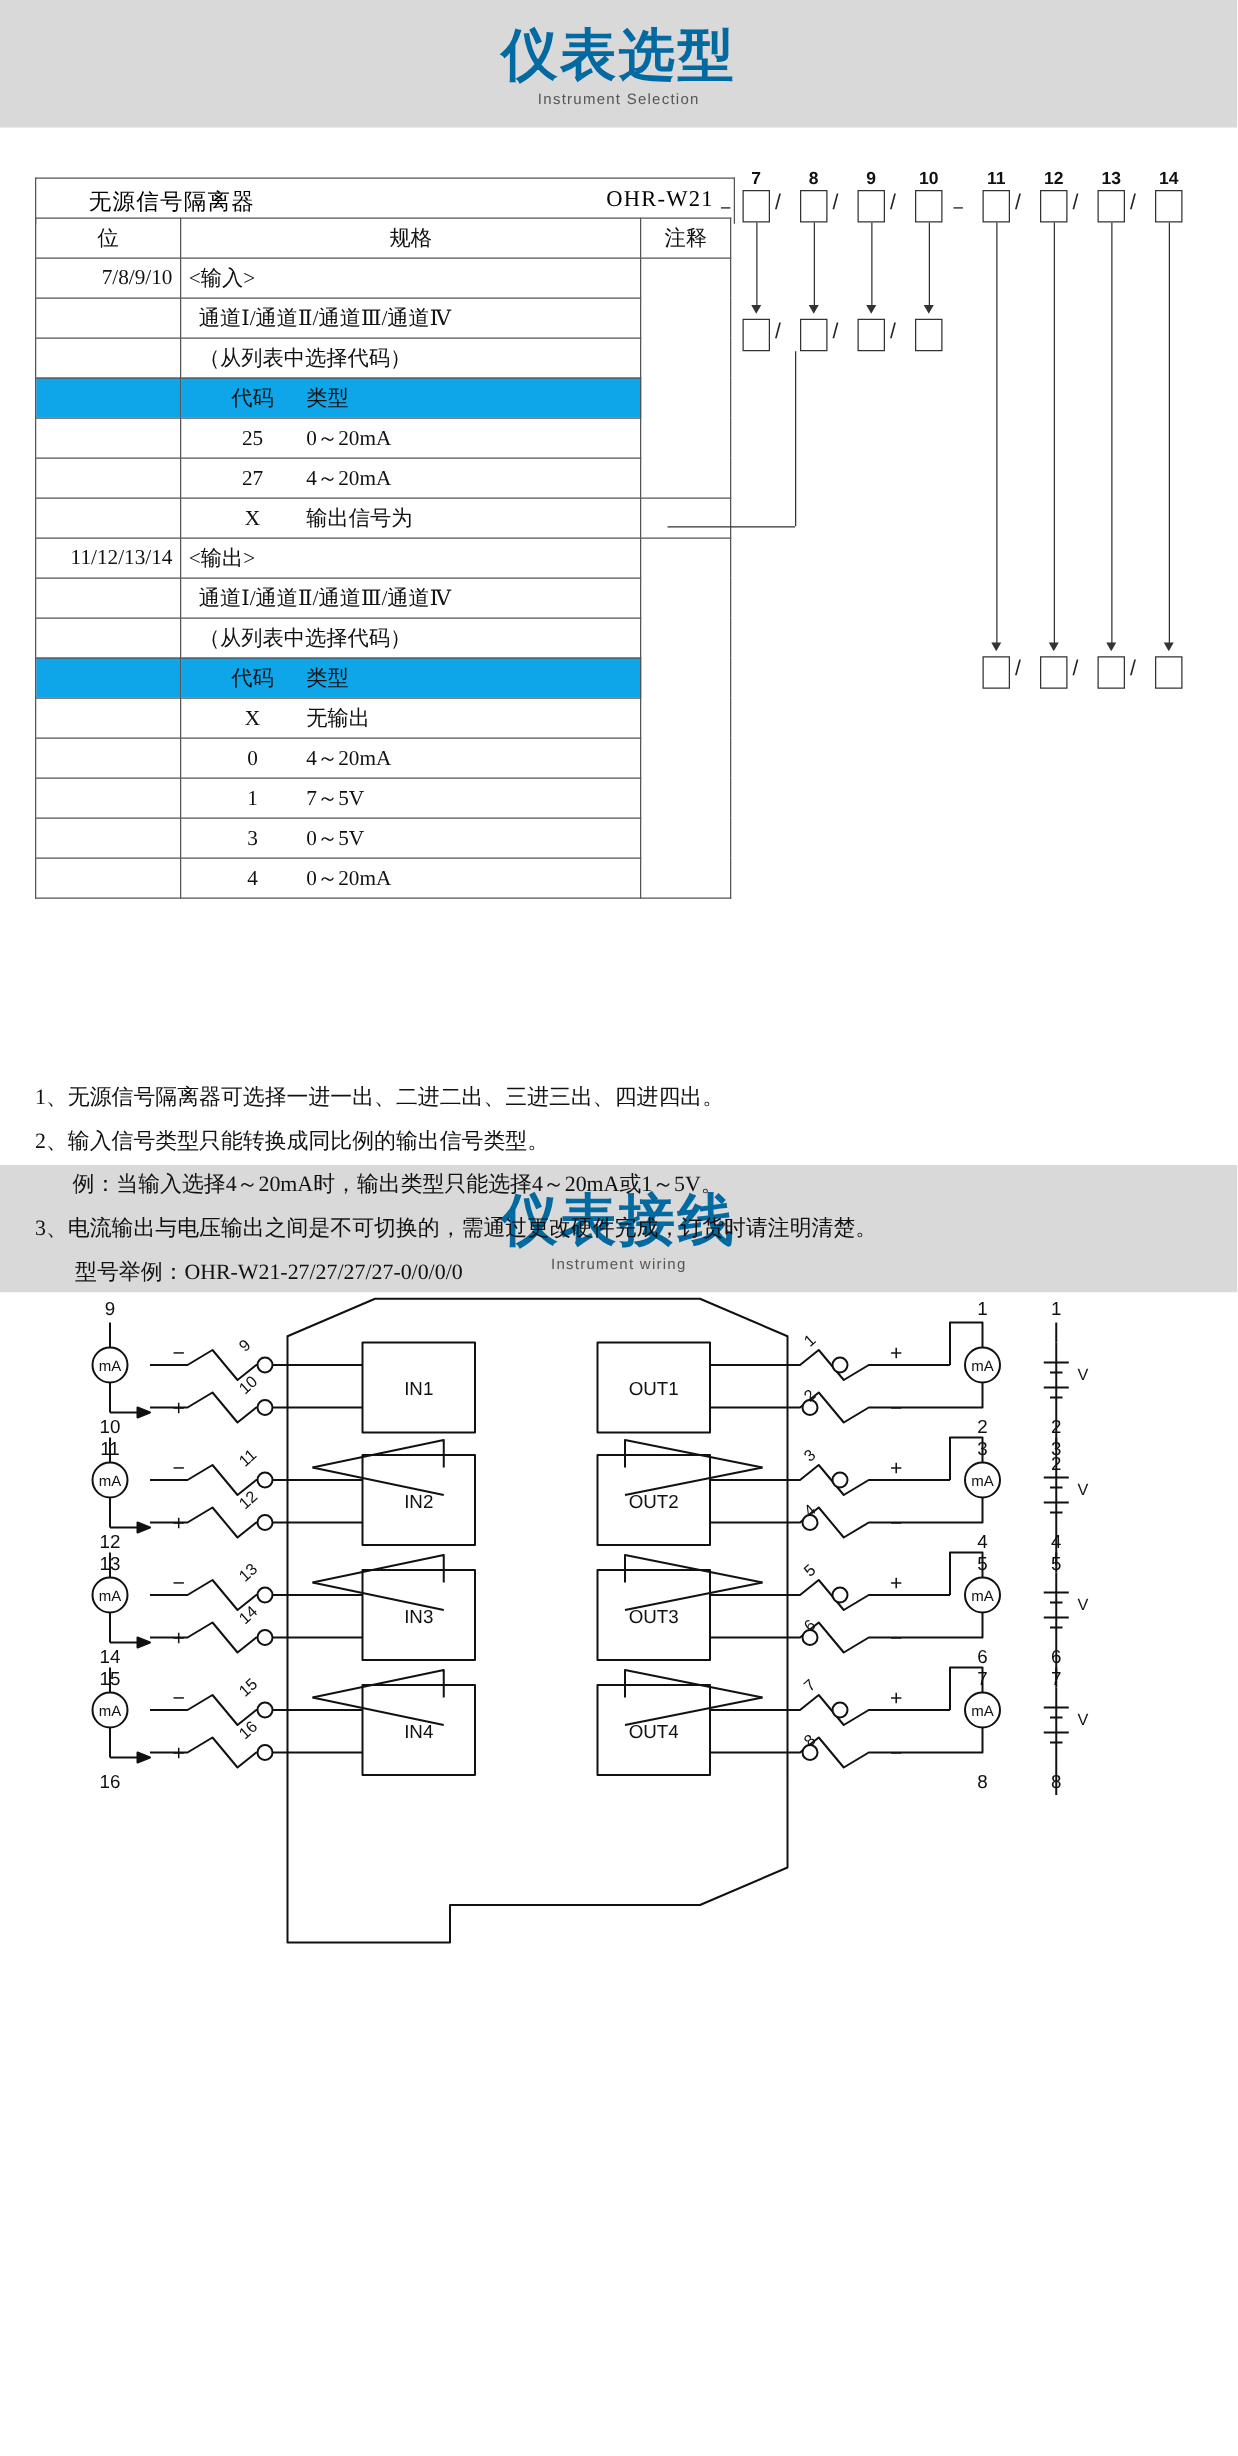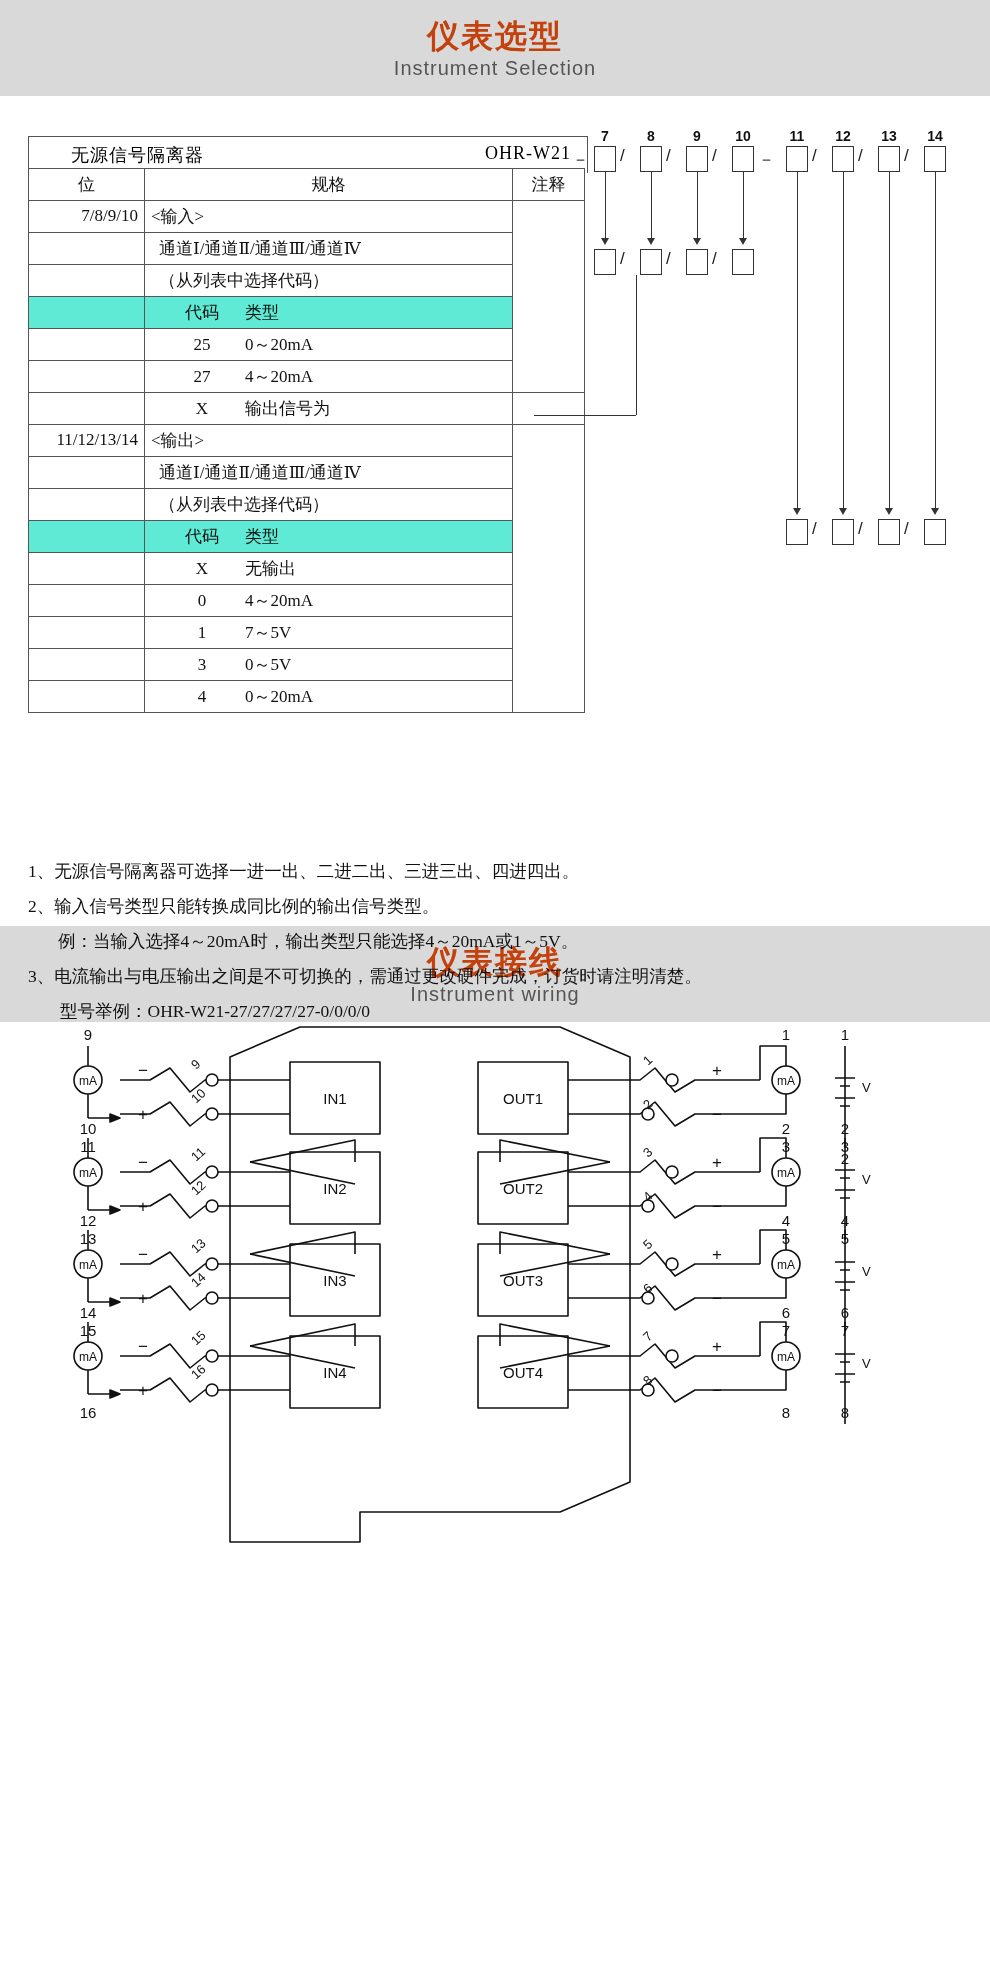--- a/index.html
+++ b/index.html
@@ -13,28 +13,28 @@
 
   
   .banner {
     background: #d9d9d9;
     text-align: center;
     padding: 18px 0 16px 0;
   }
   .banner .cn {
     font-family: "Liberation Sans", sans-serif;
     font-weight: bold;
-    font-size: 32px;
-    color: #c2410c;
+    font-size: 45px;
+    color: #0369a1;
     letter-spacing: 2px;
     line-height: 1.15;
   }
   .banner .en {
     font-family: "Liberation Sans", sans-serif;
-    font-size: 20px;
+    font-size: 12px;
     color: #555;
     letter-spacing: 1px;
     margin-top: 2px;
   }
 
   
   .sel-wrap { position: relative; padding: 30px 0 10px 0; }
 
   .sel-inner { position: relative; width: 990px; height: 790px; }
 
@@ -48,21 +48,21 @@
   table.sel td {
     border: 1px solid #555;
     padding: 4px 6px;
     vertical-align: middle;
     white-space: nowrap;
   }
   .hdrow td { text-align: center; }
   .tcode { width: 116px; text-align: right; }
   .tspec { width: 368px; }
   .tnote { width: 72px; text-align: center; }
-  .shade { background: #5eead4; }
+  .shade { background: #0ea5e9; }
   .c-center { text-align: center; }
   .indent1 { padding-left: 14px !important; }
   .code-col { display: inline-block; width: 86px; text-align: center; }
 
   
   .tbl-title {
     position: absolute;
     left: 28px; top: 10px;
     width: 560px;
     border: 1px solid #555;

